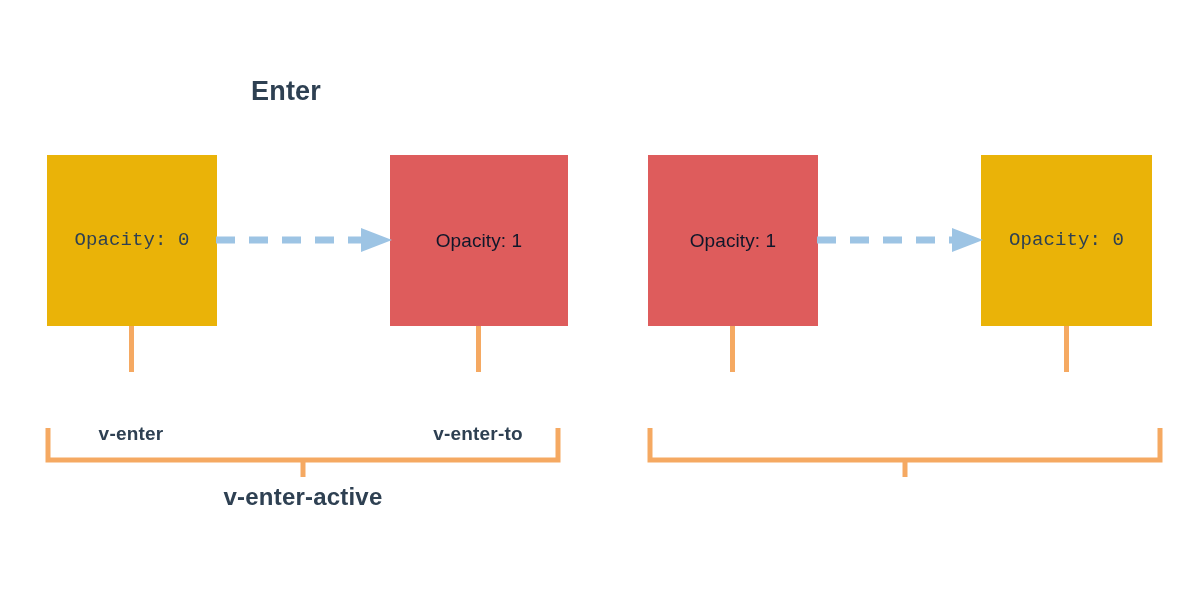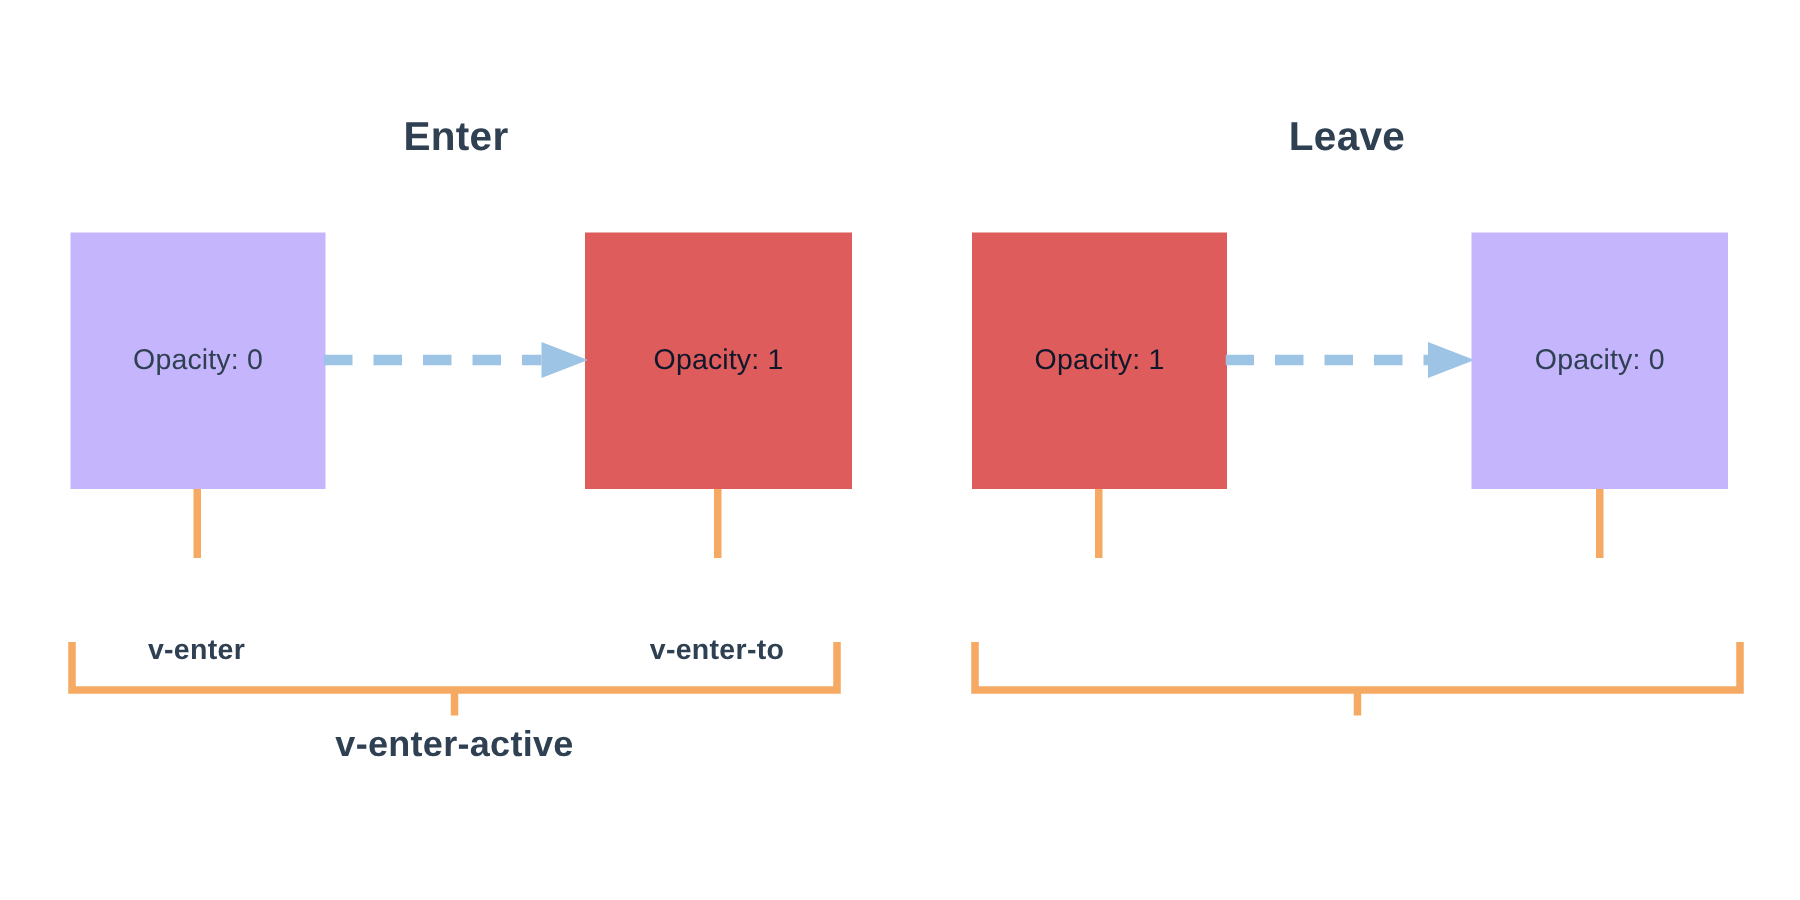--- a/index.html
+++ b/index.html
@@ -24,41 +24,41 @@
   .panel-title {
     position: absolute;
     top: 76px;
     font-size: 27px;
     font-weight: bold;
     color: #2e4052;
     letter-spacing: 0.2px;
     text-align: center;
     width: 300px;
   }
-  #title-enter { left: 154px; }
+  #title-enter { left: 136px; }
   #title-leave { left: 748px; }
 
   
   .state-box {
     position: absolute;
     top: 155px;
     width: 170px;
     height: 171px;
     display: flex;
     align-items: center;
     justify-content: center;
     box-sizing: border-box;
   }
   .state-box .box-label {
     font-size: 19px;
     font-weight: normal;
     letter-spacing: 0.1px;
     line-height: 1;
   }
-  .box-light { background: #c4b5fd; }
+  .box-light { background: #eab308; font-family: Liberation Mono, monospace; }
   .box-dark  { background: #de5c5c; }
   .box-light .box-label { color: #2e4052; }
   .box-dark  .box-label { color: #0f172a; }
 
   #box-enter-from { left: 47px; }
   #box-enter-to   { left: 390px; width: 178px; }
   #box-leave-from { left: 648px; width: 170px; }
   #box-leave-to   { left: 981px; width: 171px; }
 
   
@@ -121,21 +121,20 @@
   }
   #label-v-enter-active { left: 43px;  }
   #label-v-leave-active { left: 639px; }
 </style>
 </head>
 <body>
 
 <div id="stage">
 
   <div class="panel-title" id="title-enter">Enter</div>
-  <div class="panel-title" id="title-leave">Leave</div>
 
   <div class="state-box box-light" id="box-enter-from">
     <span class="box-label">Opacity: 0</span>
   </div>
 
   <div class="state-box box-dark" id="box-enter-to">
     <span class="box-label">Opacity: 1</span>
   </div>
 
   <svg class="arrow" id="arrow-enter" viewBox="0 0 176 26">

